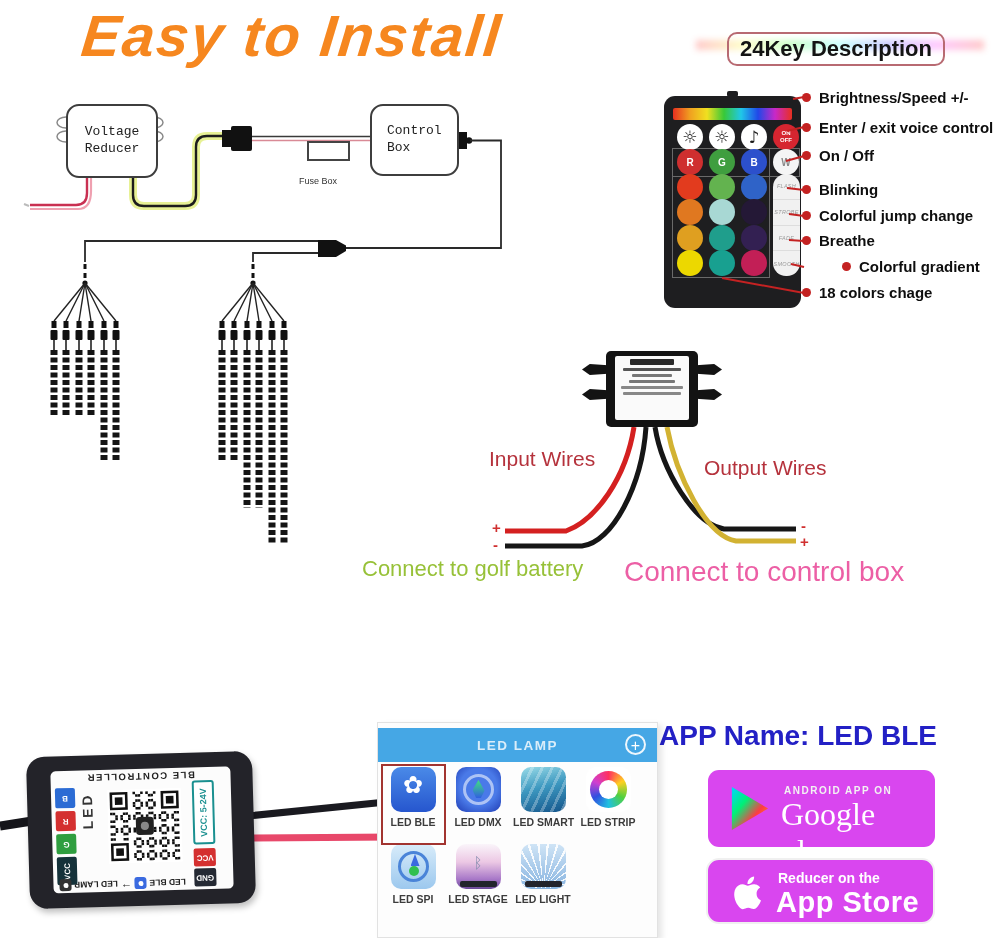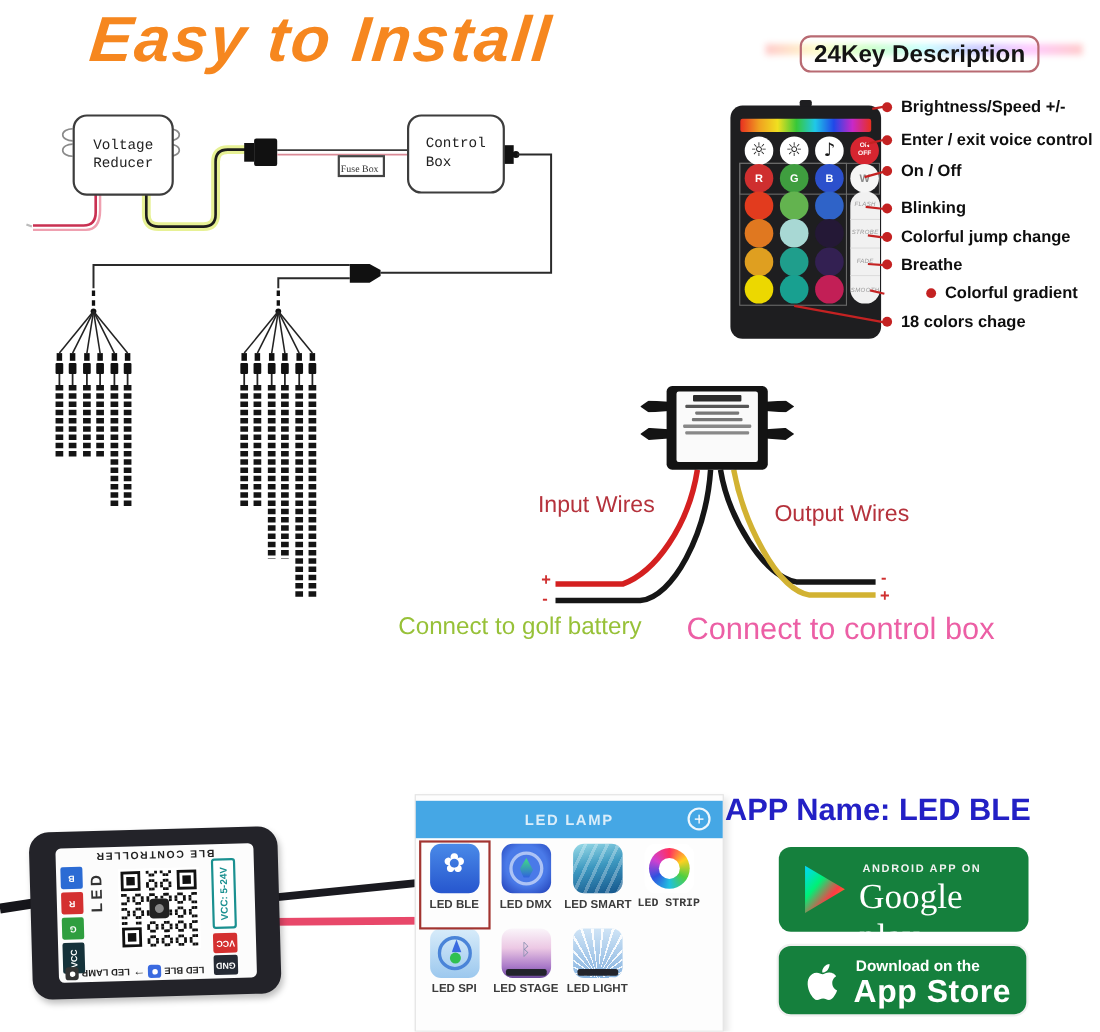--- a/index.html
+++ b/index.html
@@ -13,21 +13,21 @@
         background:linear-gradient(90deg,#f88,#ff8,#8f8,#8ff,#88f,#f8f,#f88);}
   .remote-title{left:727px;top:32px;padding:2px 11px;border:2px solid #b86a72;border-radius:10px;
         font-size:22px;font-weight:bold;color:#141414;background:transparent;}
   
   .diagbox{border:2px solid #3d3d3d;border-radius:13px;background:#fff;z-index:2;
         font-family:"Liberation Mono",monospace;font-size:13px;color:#222;
         display:flex;flex-direction:column;justify-content:center;line-height:1.3;}
   .vr-box{left:66px;top:104px;width:88px;height:70px;align-items:center;}
   .cb-box{left:370px;top:104px;width:89px;height:72px;padding-left:15px;box-sizing:border-box;}
   .fuse-box{left:307px;top:141px;width:39px;height:16px;border:2px solid #444;background:#fff;z-index:2;}
-  .fuse-label{left:299px;top:148px;width:56px;text-align:center;font-family:Liberation Serif, serif;
+  .fuse-label{left:299px;top:176px;width:56px;font-family:Liberation Sans, sans-serif;
         font-size:9px;color:#333;z-index:2;}
   
   .remote{left:664px;top:96px;width:137px;height:212px;background:#1e1e20;border-radius:11px;z-index:2;}
   .remote:before{content:"";position:absolute;left:63px;top:-5px;width:11px;height:6px;background:#1e1e20;border-radius:2px;}
   .rainbow{position:absolute;left:9px;top:12px;right:9px;height:12px;border-radius:2px;
         background:linear-gradient(90deg,#e83020,#f0a020,#f0e020,#38c838,#20c8e8,#2048e8,#c828c8,#e83020);}
   .gridline{position:absolute;border:1px solid #6a6a6a;}
   .rbtn{position:absolute;border-radius:50%;width:26px;height:26px;display:flex;align-items:center;
         justify-content:center;box-sizing:border-box;}
   .rbtn .glyph{font-size:17px;font-weight:bold;color:#1a1a1a;font-family:"DejaVu Sans",sans-serif;}
@@ -109,21 +109,21 @@
   .ic-stage{background:linear-gradient(180deg,#faf5fa 0%,#ecc8e4 40%,#a878c8 78%,#6a4898 100%);}
   .ic-stage .bt{position:absolute;left:0;top:10px;width:100%;text-align:center;font-size:15px;color:#8890b0;
         font-family:"DejaVu Sans",sans-serif;}
   .ic-stage:after,.ic-light:after{content:"";position:absolute;left:4px;right:4px;bottom:2px;height:6px;
         background:#22242c;border-radius:2px;}
   .ic-light{background:linear-gradient(180deg,#cfe4f6,#88b4e0);}
   .ic-light .beams{position:absolute;inset:0;
         background:repeating-conic-gradient(from 244deg at 50% 100%,rgba(255,255,255,.9) 0 3deg,transparent 3deg 12deg);}
   
   .app-name{left:659px;top:720px;font-size:28px;font-weight:bold;color:var(--appblue,#2320c5);z-index:2;}
-  .badge{background:#15803d;border-radius:11px;z-index:2;}
+  .badge{background:#d946ef;border-radius:11px;z-index:2;}
   .gp{left:708px;top:770px;width:227px;height:77px;}
   .gp-tri{position:absolute;left:17px;top:15px;width:47px;height:47px;}
   .gp-tag{position:absolute;left:76px;top:15px;font-size:10px;letter-spacing:1.5px;color:#f2f2f2;font-weight:bold;}
   .gp-store{position:absolute;left:73px;top:26px;font-size:32px;color:#fff;
         font-family:"Liberation Serif",serif;}
   .as{left:706px;top:858px;width:229px;height:66px;border:2px solid #f0f0f0;box-sizing:border-box;border-radius:13px;}
   .as-apple{position:absolute;left:17px;top:9px;}
   .as-tag{position:absolute;left:70px;top:10px;font-size:14px;color:#fff;font-weight:bold;}
   .as-store{position:absolute;left:68px;top:26px;font-size:29px;color:#fff;font-weight:bold;letter-spacing:.5px;}
   svg.layer{position:absolute;left:0;top:0;z-index:1;}
@@ -607,21 +607,21 @@
           <div class="app-icon ic-dmx">
             <span class="ring"></span>
             <span class="blob"></span>
           </div>
   <div class="app-label">LED DMX</div>
         </div>
         <div class="app" style="left: 135px; top: 44px;">
           <div class="app-icon ic-smart"></div>
   <div class="app-label">LED SMART</div>
         </div>
-        <div class="app" style="left: 200px; top: 44px; font-family: Liberation Mono, monospace;">
+        <div class="app" style="left: 200px; top: 44px;">
           <div class="app-icon ic-strip">
             <span class="wheel"></span>
             <span class="hole"></span>
           </div>
   <div class="app-label">LED STRIP</div>
         </div>
         <div class="app" style="left: 5px; top: 121px;">
           <div class="app-icon ic-spi">
             <span class="ring"></span>
             <span class="tri"></span>
@@ -660,17 +660,17 @@
       <polygon points="7,2 44,24 7,46" fill="url(#pg1)"></polygon>
     </svg>
     <div class="gp-tag">ANDROID APP ON</div>
     <div class="gp-store">Google play</div>
   </div>
 
   <div class="abs badge as">
     <svg class="as-apple" width="40" height="46" viewBox="0 0 24 28">
       <path fill="#fff" d="M19.05 15.04c-.03-2.53 2.07-3.74 2.16-3.8-1.18-1.72-3.01-1.96-3.66-1.99-1.56-.16-3.04.92-3.83.92-.79 0-2.01-.9-3.3-.87-1.7.03-3.27.99-4.14 2.51-1.77 3.07-.45 7.61 1.27 10.1.84 1.22 1.84 2.59 3.16 2.54 1.27-.05 1.75-.82 3.28-.82 1.53 0 1.96.82 3.3.79 1.36-.02 2.22-1.24 3.05-2.47.96-1.41 1.35-2.78 1.37-2.85-.03-.01-2.63-1.01-2.66-4.06zM16.5 7.74c.7-.85 1.17-2.03 1.04-3.21-1.01.04-2.23.67-2.95 1.52-.65.75-1.22 1.96-1.07 3.11 1.13.09 2.28-.57 2.98-1.42z"></path>
     </svg>
-    <div class="as-tag">Download on the</div>
+    <div class="as-tag">Reducer on the</div>
     <div class="as-store">App Store</div>
   </div>
 
 </div>
 
 </body></html>

